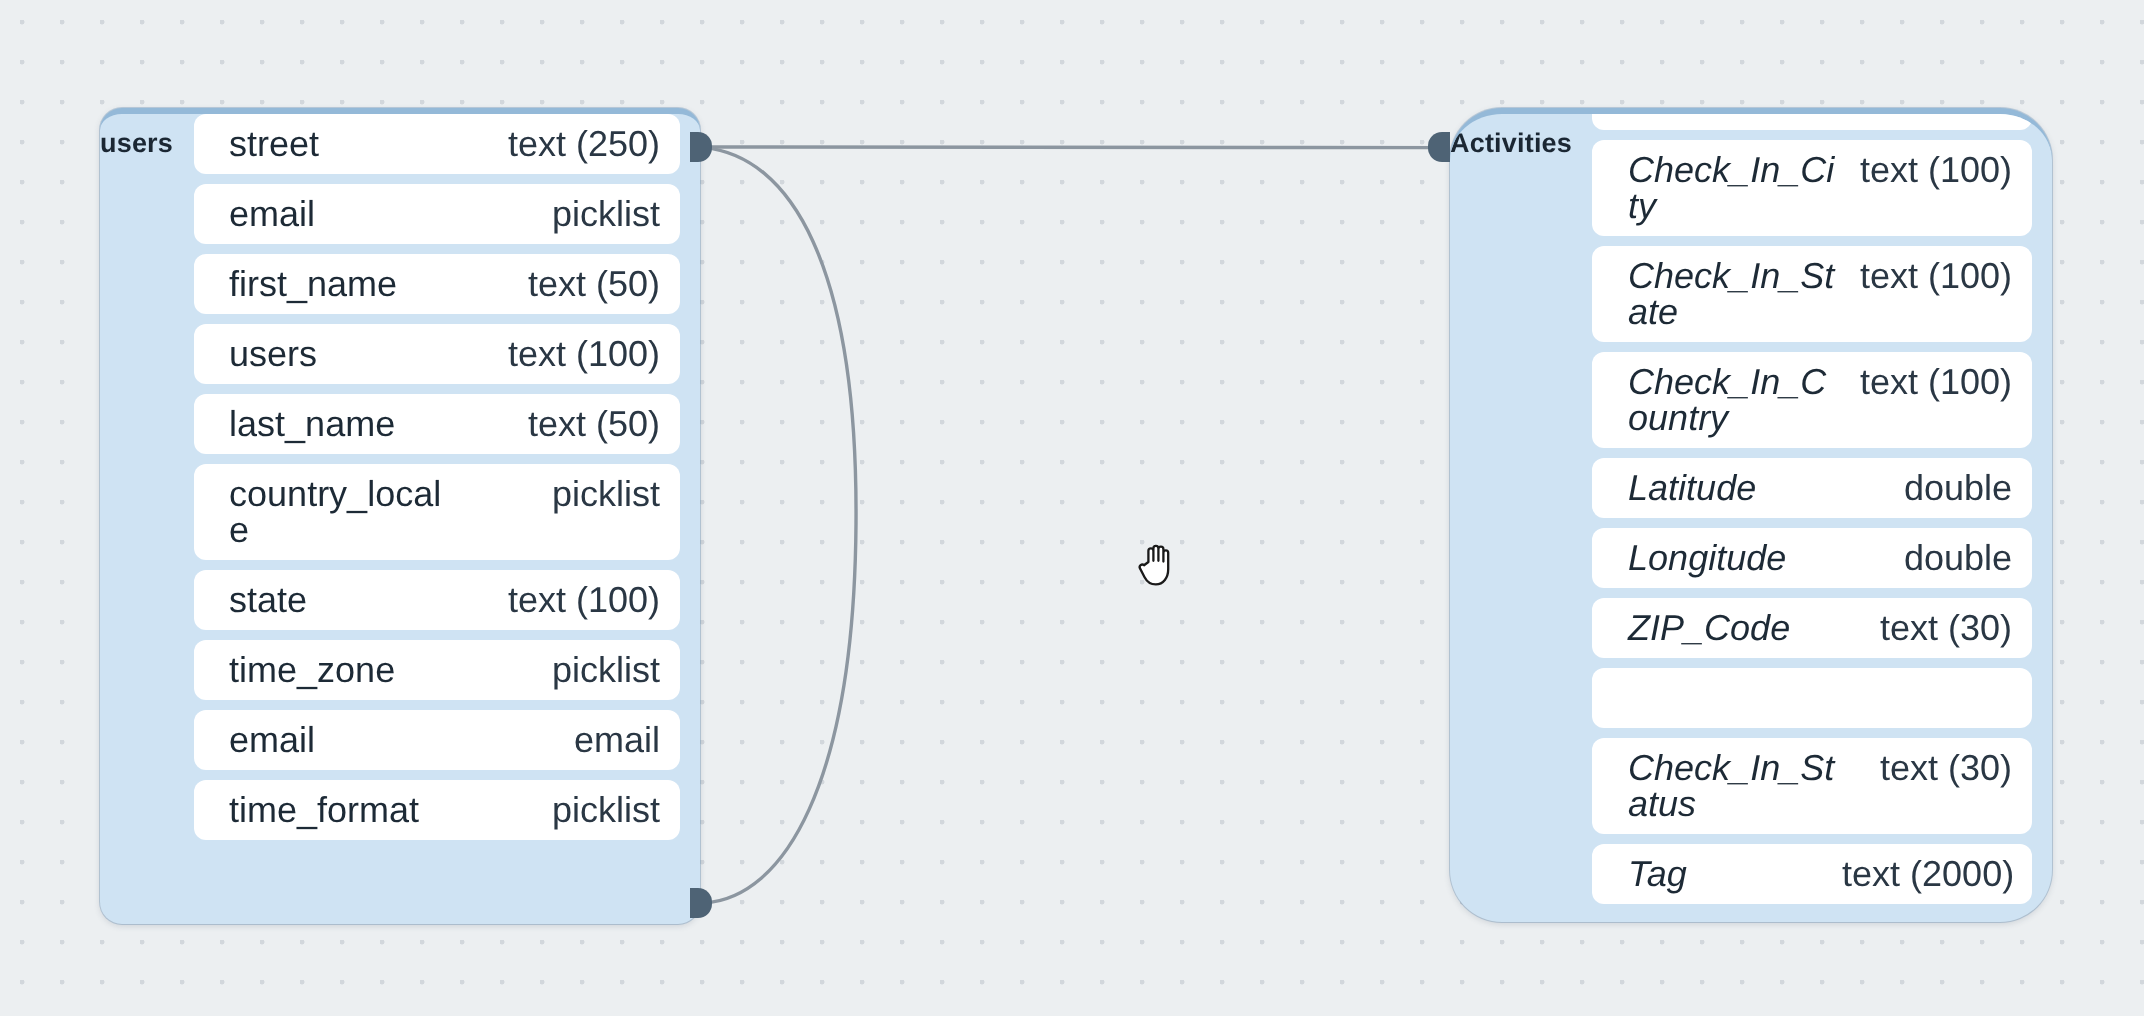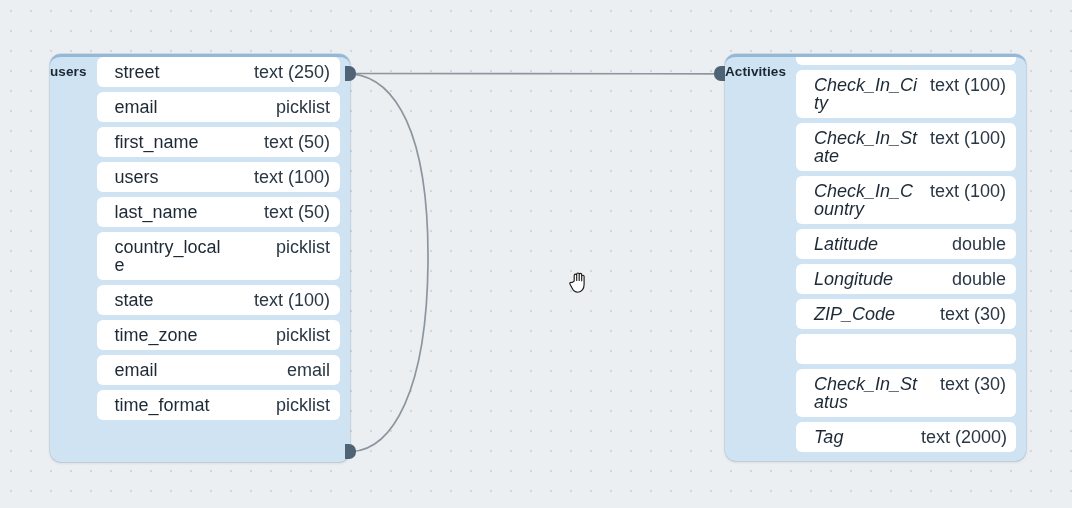--- a/index.html
+++ b/index.html
@@ -187,21 +187,21 @@
             <span class="field-type">email</span>
           </div>
           <div class="field-row">
             <span class="field-name">time_format</span>
             <span class="field-type">picklist</span>
           </div>
         </div>
     </div>
   </div>
 
-  <div class="table-node node-activities" style="left:725px; top:54px; width:301px; height:407px;">
+  <div class="table-node node-activities" style="left:725px; top:54px; width:301px; height:407px;border-radius:26px;">
     <div class="table-header">Activities</div>
     <div class="fields-viewport">
       <div class="fields-list" id="activities-fields" style="top: -22px;">
           <div class="field-row"></div>
           <div class="field-row">
             <span class="field-name">Check_In_City</span>
             <span class="field-type">text (100)</span>
           </div>
           <div class="field-row">
             <span class="field-name">Check_In_State</span>

